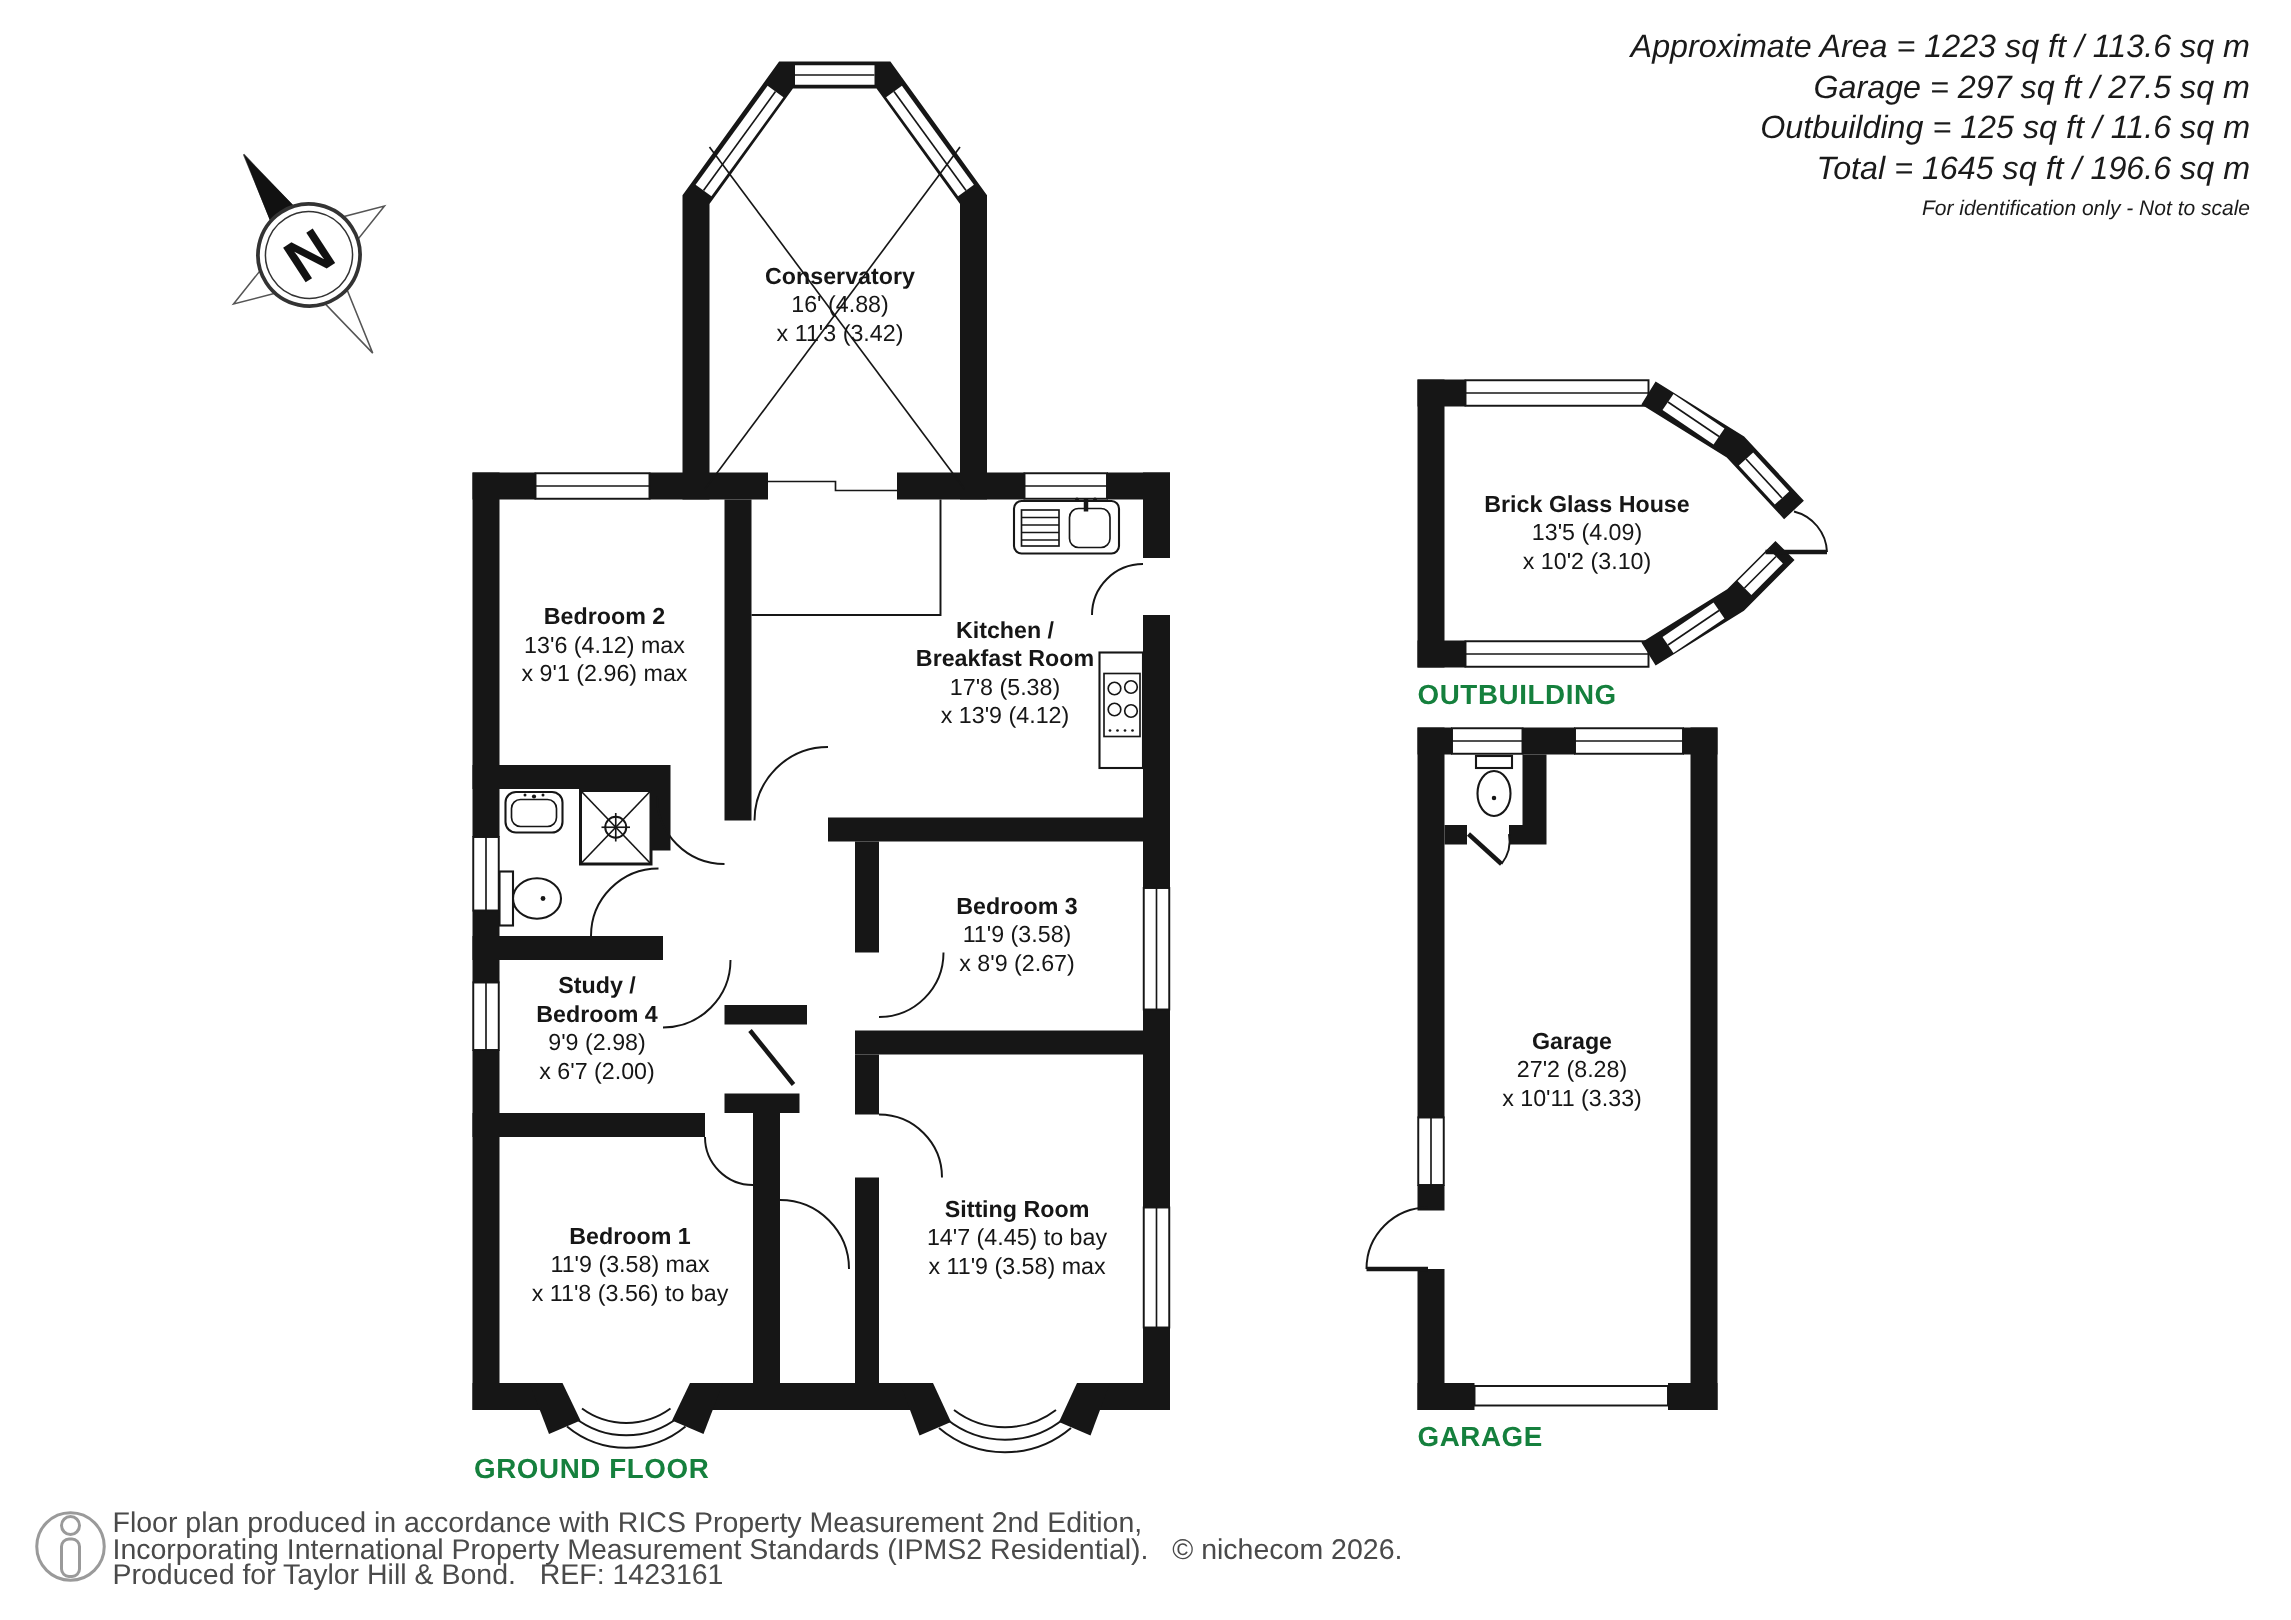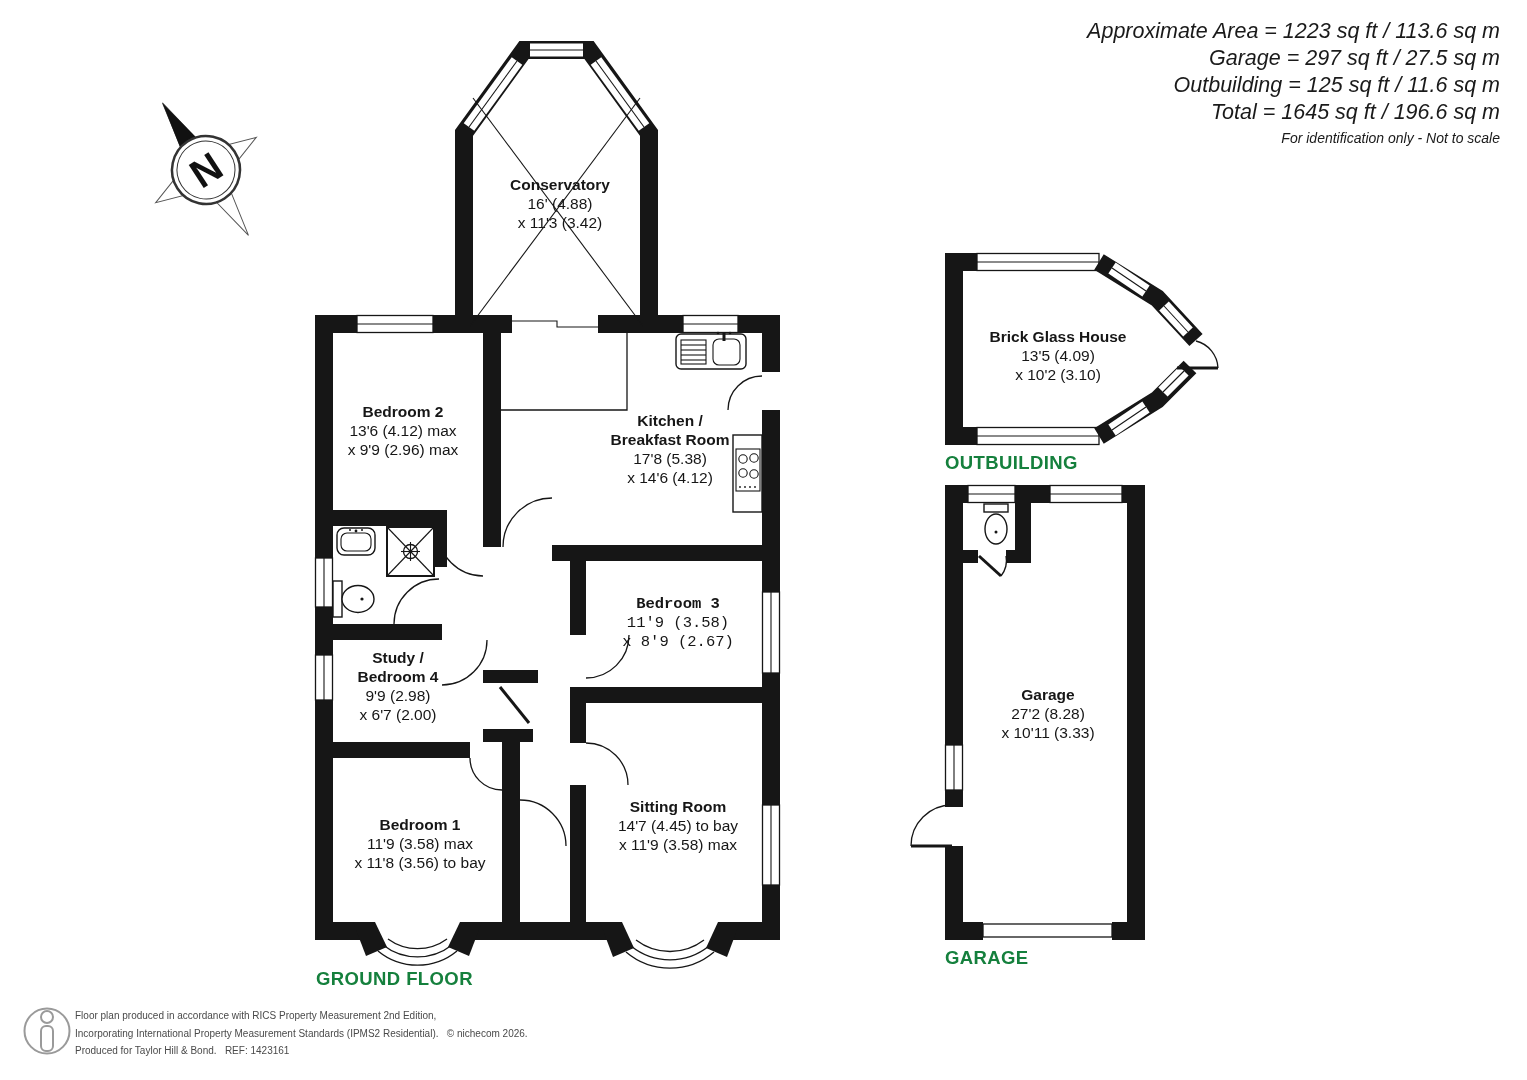--- a/index.html
+++ b/index.html
@@ -19,21 +19,21 @@
   .xline{stroke:#161616;stroke-width:1.1;fill:none;}
   .gray{stroke:#9a9a9a;stroke-width:2;fill:none;}
 
   .room-label{position:absolute;transform:translateX(-50%);text-align:center;
     font-size:15.5px;line-height:19px;white-space:nowrap;color:#161616;}
   .rname{font-weight:bold;}
   .sec-label{position:absolute;font-weight:bold;font-size:18.5px;letter-spacing:.4px;color:#15803d;}
   .header{position:absolute;right:27px;top:18px;text-align:right;font-size:21.5px;
     line-height:27px;color:#1a1a1a;font-style:italic;}
   .header .note{font-size:14px;margin-top:3px;line-height:18px;}
-  .footer{position:absolute;left:75px;top:1007px;font-size:10px;line-height:17.5px;color:#4a4a4a;}
+  .footer{position:absolute;left:75px;top:1007px;font-size:19px;line-height:17.5px;color:#4a4a4a;}
 </style>
 </head>
 <body>
 
 <div class="stage">
 
   <svg class="plan-svg" width="1527" height="1080" viewBox="0 0 1527 1080">
 
     <g>
 
@@ -290,31 +290,31 @@
 
   <div class="room-label" style="left:560px;top:175px;text-align:center;">
     <div class="rname">Conservatory</div>
     <div class="rdim">16' (4.88)</div>
     <div class="rdim">x 11'3 (3.42)</div>
   </div>
 
   <div class="room-label" style="left:403px;top:402px;">
     <div class="rname">Bedroom 2</div>
     <div class="rdim">13'6 (4.12) max</div>
-    <div class="rdim">x 9'9 (2.96) max</div>
+    <div class="rdim">x 9'1 (2.96) max</div>
   </div>
 
   <div class="room-label" style="left:627px;top:411px;margin-left:43px;">
     <div class="rname">Kitchen /</div>
     <div class="rname">Breakfast Room</div>
     <div class="rdim">17'8 (5.38)</div>
-    <div class="rdim">x 14'6 (4.12)</div>
-  </div>
-
-  <div class="room-label" style="left:678px;top:595px;font-family:Liberation Mono, monospace;">
+    <div class="rdim">x 13'9 (4.12)</div>
+  </div>
+
+  <div class="room-label" style="left:678px;top:595px;">
     <div class="rname">Bedroom 3</div>
     <div class="rdim">11'9 (3.58)</div>
     <div class="rdim">x 8'9 (2.67)</div>
   </div>
 
   <div class="room-label" style="left:398px;top:648px;text-align:center;">
     <div class="rname">Study /</div>
     <div class="rname">Bedroom 4</div>
     <div class="rdim">9'9 (2.98)</div>
     <div class="rdim">x 6'7 (2.00)</div>

